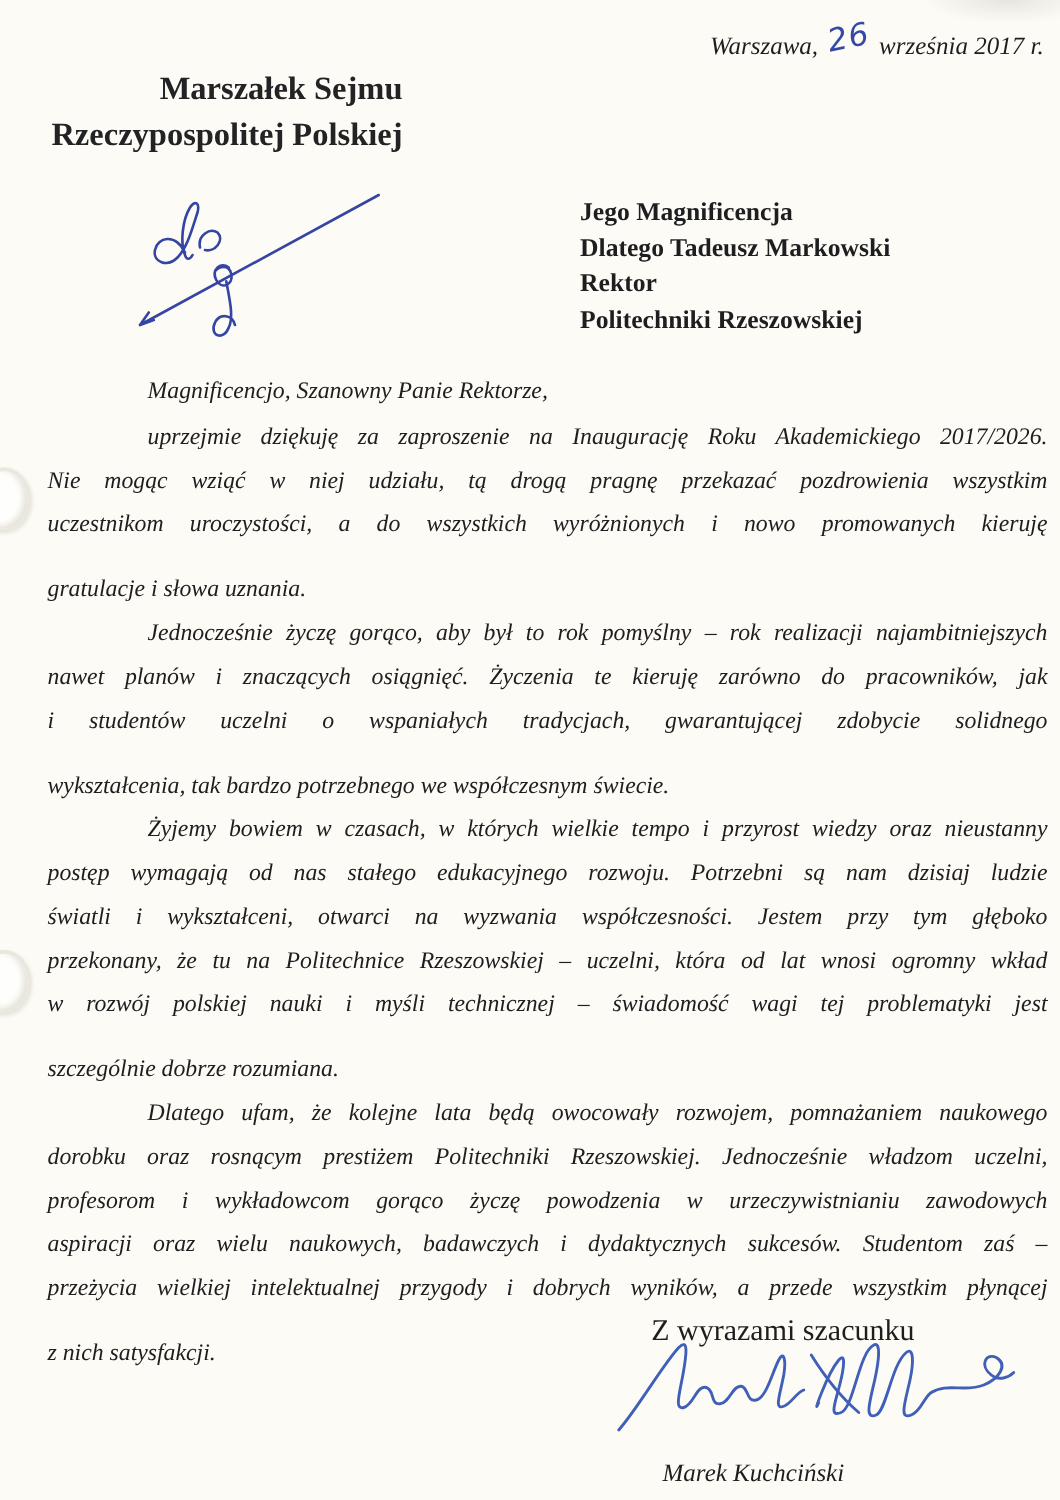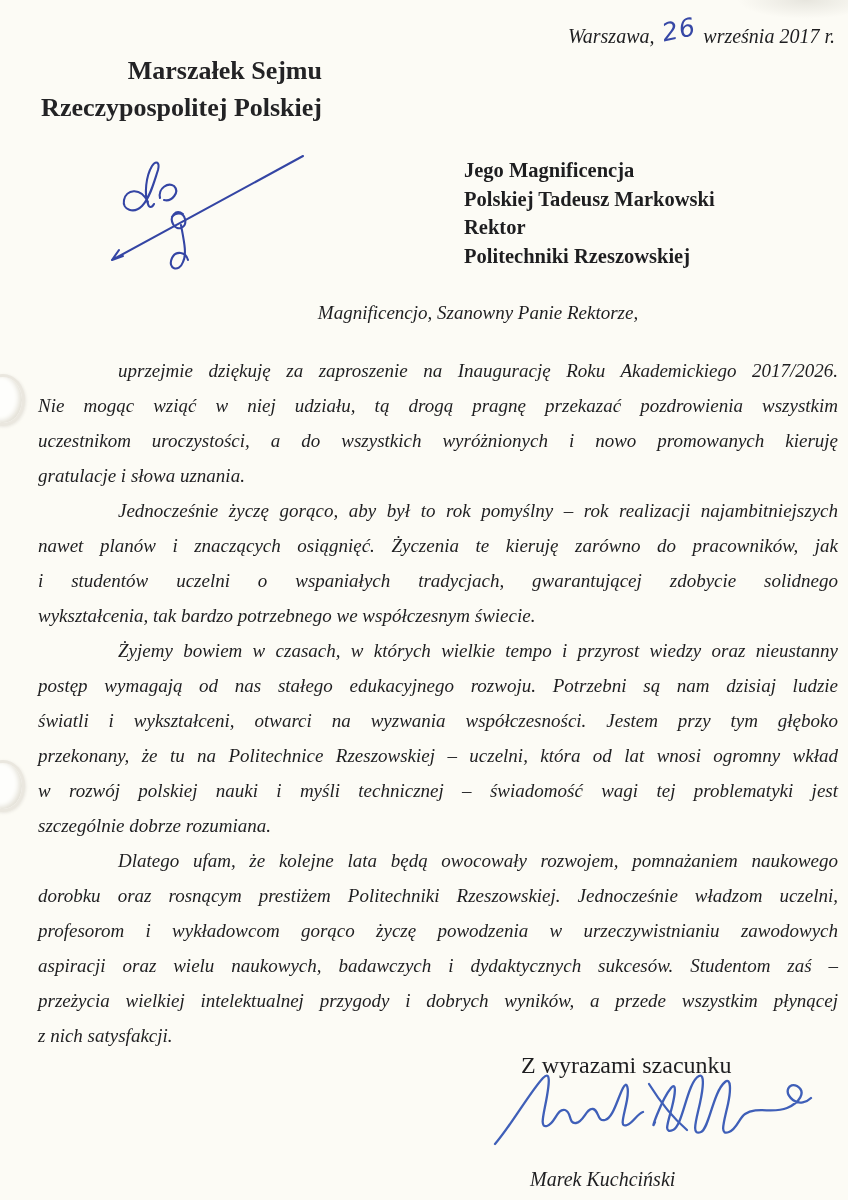--- a/index.html
+++ b/index.html
@@ -36,23 +36,23 @@
   }
   .annotation { position:absolute; left:88px; top:142px; width:225px; height:150px; }
   .recipient {
     position:absolute; left:464px; top:156px;
     font-weight:bold; font-size:20.5px; line-height:28.5px;
   }
   .bodytext {
     position:absolute; left:38px; top:295px; width:800px;
     font-style:italic; font-size:19px; line-height:35px;
   }
-  .salutation { margin-bottom:23px; padding-left:80px;text-align:center; }
+  .salutation { margin-bottom:2px; padding-left:80px; }
   .line { text-align:justify; text-align-last:justify; }
-  .line.last { text-align-last:left; }
+  .line.last { text-align-last:left;margin-top:17px; }
   .line.first { text-indent:80px; }
   .closing { position:absolute; left:521px; top:1052px; font-size:24px; }
   .signature { position:absolute; left:455px; top:1062px; width:365px; height:105px; }
   .typed-name { position:absolute; left:530px; top:1168px; font-style:italic; font-size:20px; }
 </style>
 </head>
 <body>
 
 <div class="page">
 
@@ -72,21 +72,21 @@
   </div>
 
   <svg class="annotation" viewBox="0 0 225 150" fill="none" stroke="#3445a4" stroke-width="2.1" stroke-linecap="round" stroke-linejoin="round">
     <path d="M60,60 C52,44 38,48 36,58 C34,68 46,72 54,64 C62,56 66,40 70,28 C72,20 68,18 64,24 C58,34 56,52 60,62 C61,66 64,66 66,62 M72,56 C70,46 80,40 86,44 C92,50 84,60 76,58"></path>
     <path d="M215,14 L24,118 M24,118 L35,114 M24,118 L31,108"></path>
     <path d="M95,72 C88,67 81,74 85,82 C89,90 99,86 97,77 C95,69 87,71 84,75 M93,83 C96,99 99,112 95,120 C91,131 79,127 84,116 C88,108 98,110 100,118"></path>
   </svg>
 
   <div class="recipient">
     <div>Jego Magnificencja</div>
-    <div>Polskiej Tadeusz Markowski</div>
+    <div>Dlatego Tadeusz Markowski</div>
     <div>Rektor</div>
     <div>Politechniki Rzeszowskiej</div>
   </div>
 
   <div class="bodytext">
     <div class="salutation">Magnificencjo, Szanowny Panie Rektorze,</div>
     <div id="paragraphs">
         <div class="line first">uprzejmie dziękuję za zaproszenie na Inaugurację Roku Akademickiego 2017/2026.</div>
         <div class="line">Nie mogąc wziąć w niej udziału, tą drogą pragnę przekazać pozdrowienia wszystkim</div>
         <div class="line">uczestnikom uroczystości, a do wszystkich wyróżnionych i nowo promowanych kieruję</div>

